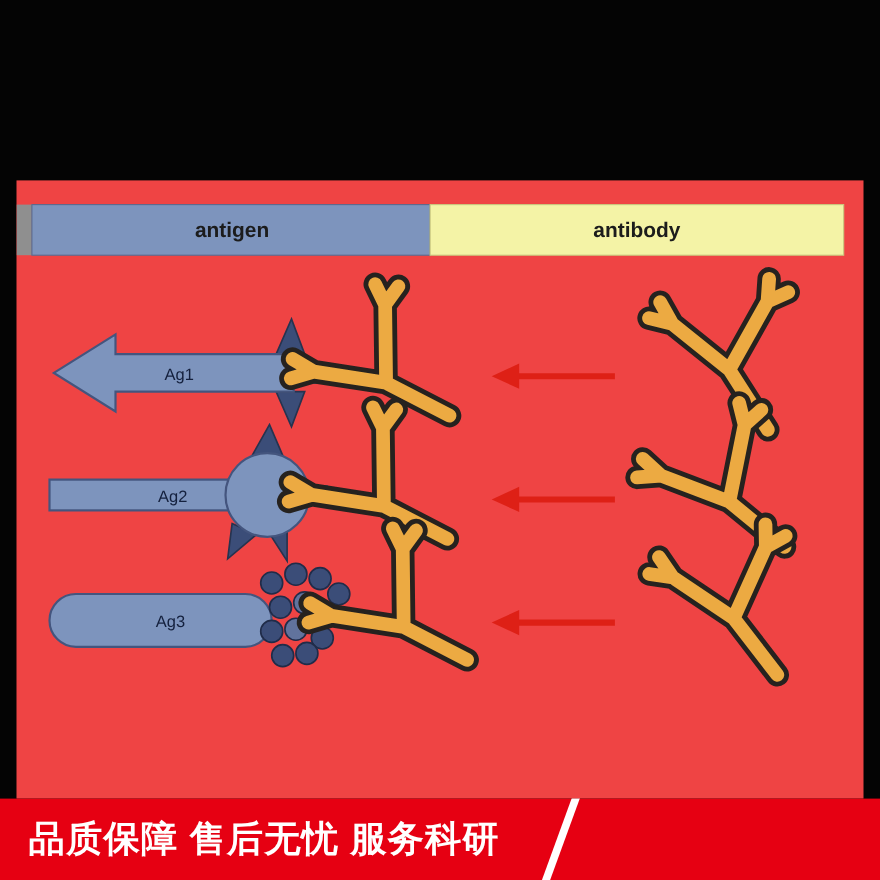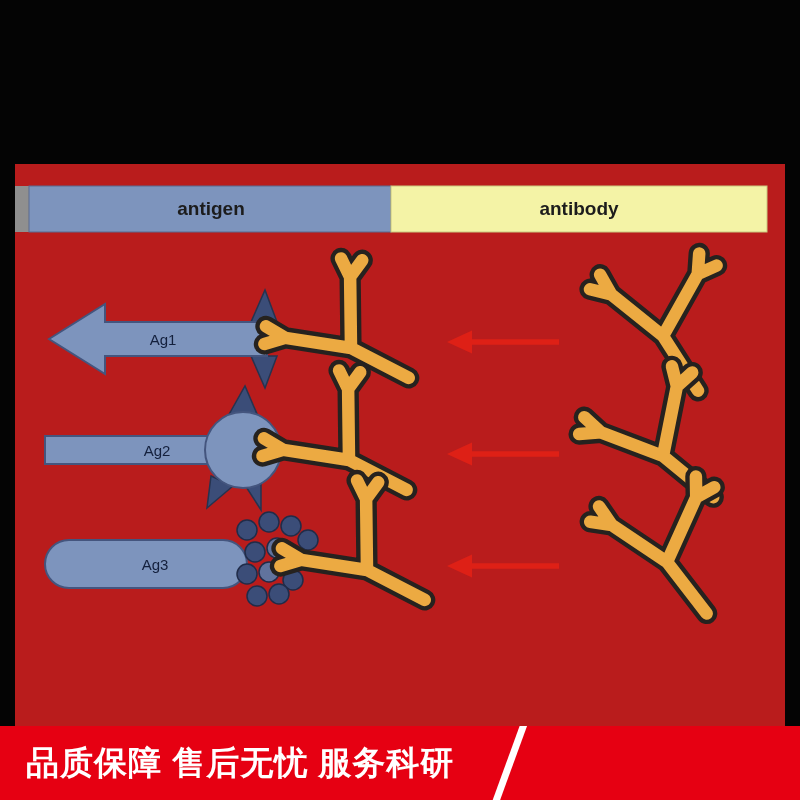--- a/index.html
+++ b/index.html
@@ -3,21 +3,21 @@
 <meta charset="utf-8">
 <style>
   html,body { margin:0; padding:0; }
   body {
     width:800px; height:800px; position:relative; overflow:hidden;
     background:#040404;
     font-family:"Liberation Sans", sans-serif;
   }
   .panel {
     position:absolute; left:15px; top:164px; width:770px; height:562px;
-    background:#b91c1c;
+    background:#ef4444;
     text-decoration:underline;
   }
   .panel svg { display:block; width:770px; height:562px; }
 
   
   .bar-label { font-family:"Liberation Sans",sans-serif; font-size:19px; font-weight:600; fill:#1c1c1c; }
   .ag-label  { font-family:"Liberation Sans",sans-serif; font-size:15px; fill:#14203d; }
   .ag-fill   { fill:#7d94bd; stroke:#44557e; stroke-width:2; }
   .ag-dark   { fill:#3b4d78; stroke:#26334f; stroke-width:1.5; }
   .bead      { fill:#3b4d78; stroke:#202c49; stroke-width:1.5; }

